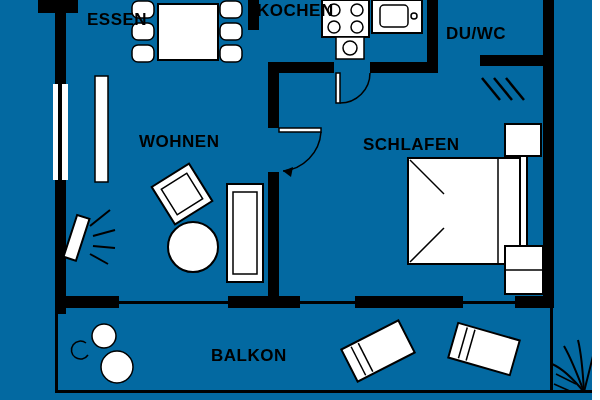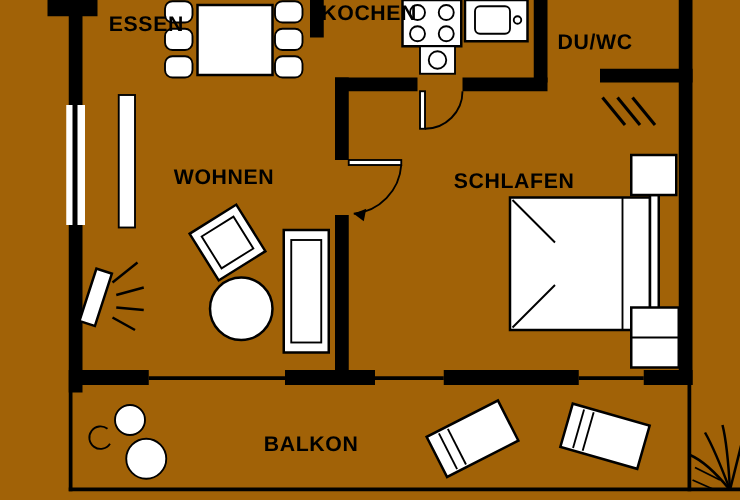--- a/index.html
+++ b/index.html
@@ -1,16 +1,16 @@
 <!DOCTYPE html>
 <html><head>
 <meta charset="utf-8">
 <style>
   html,body{margin:0;padding:0;background:#ffffff;}
-  .canvas{position:relative;width:592px;height:400px;background:#a16207;overflow:hidden;
+  .canvas{position:relative;width:592px;height:400px;background:#0369a1;overflow:hidden;
           font-family:"Liberation Sans",sans-serif;}
   svg{display:block;}
   .wall{fill:#000;}
   .thinline{fill:#000;}
   .furn{fill:#fff;stroke:#000;stroke-width:2px;}
   .furn15{fill:#fff;stroke:#000;stroke-width:1.5px;}
   .stroke2{fill:none;stroke:#000;stroke-width:2px;}
   .stroke15{fill:none;stroke:#000;stroke-width:1.5px;}
   .stroke25{fill:none;stroke:#000;stroke-width:2.5px;}
   .room-label{font-family:"Liberation Sans",sans-serif;font-weight:700;font-size:17px;

